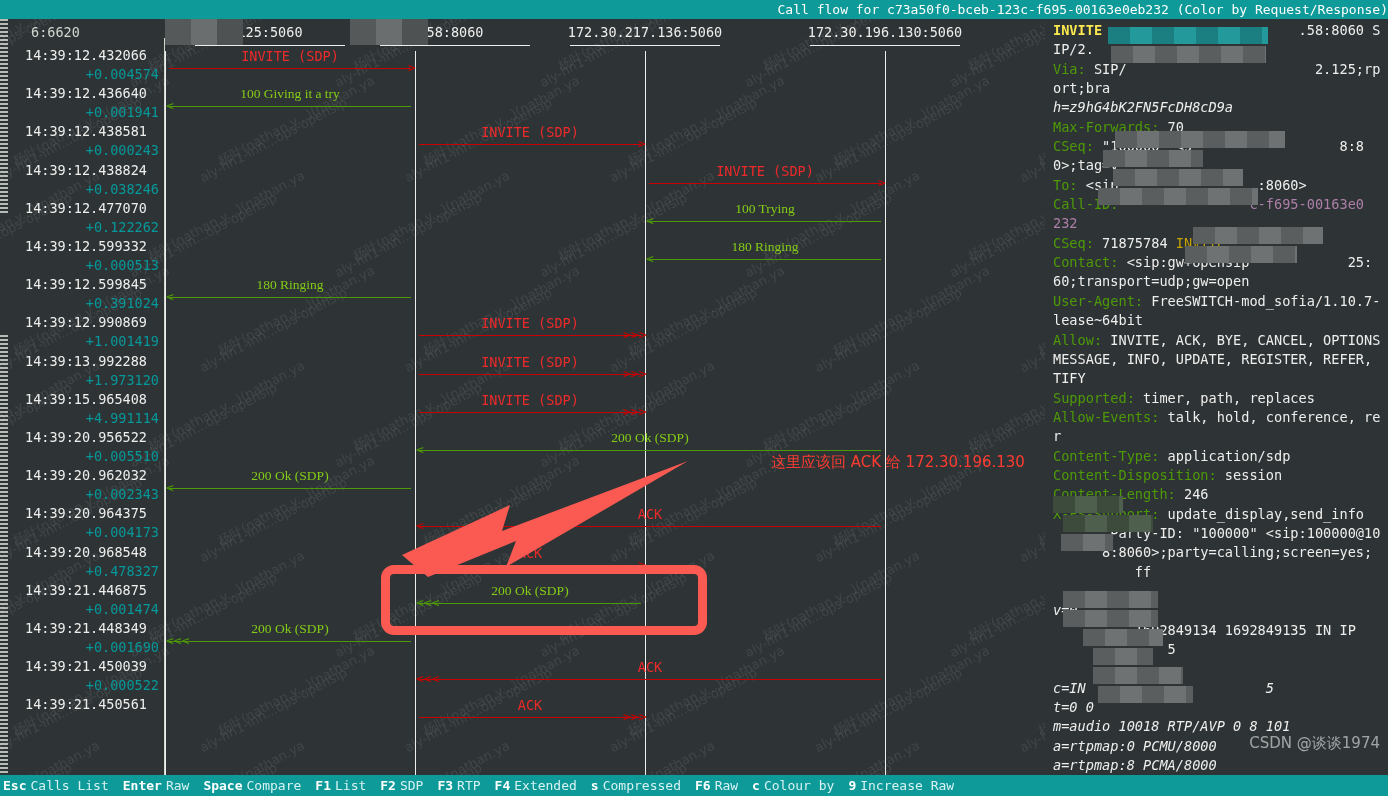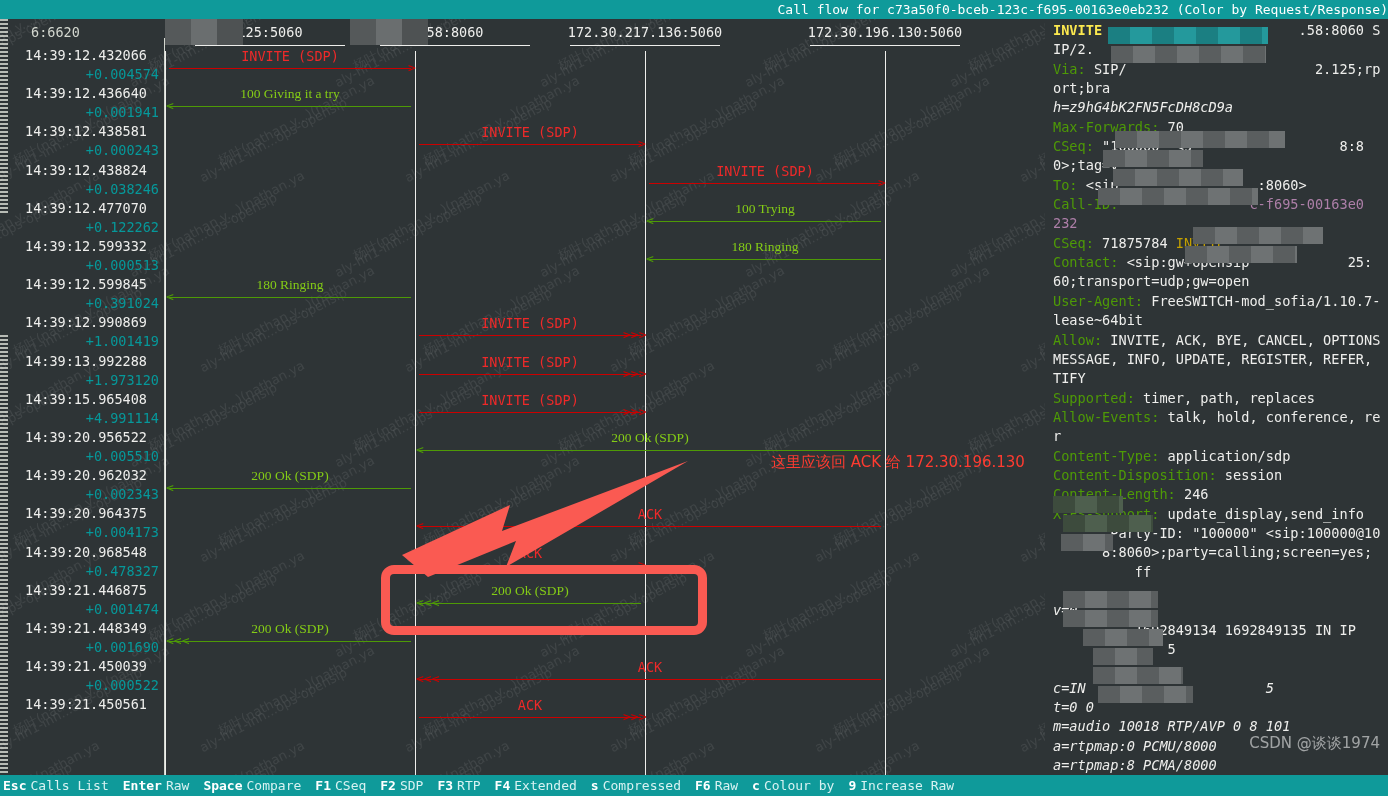--- a/index.html
+++ b/index.html
@@ -423,21 +423,21 @@
 </div>
 
 <div id="statusbar">
     <span class="k">Esc</span>
     <span class="v">Calls List</span>
     <span class="k">Enter</span>
     <span class="v">Raw</span>
     <span class="k">Space</span>
     <span class="v">Compare</span>
     <span class="k">F1</span>
-    <span class="v">CSeq</span>
+    <span class="v">List</span>
     <span class="k">F2</span>
     <span class="v">SDP</span>
     <span class="k">F3</span>
     <span class="v">RTP</span>
     <span class="k">F4</span>
     <span class="v">Extended</span>
     <span class="k">s</span>
     <span class="v">Compressed</span>
     <span class="k">F6</span>
     <span class="v">Raw</span>

